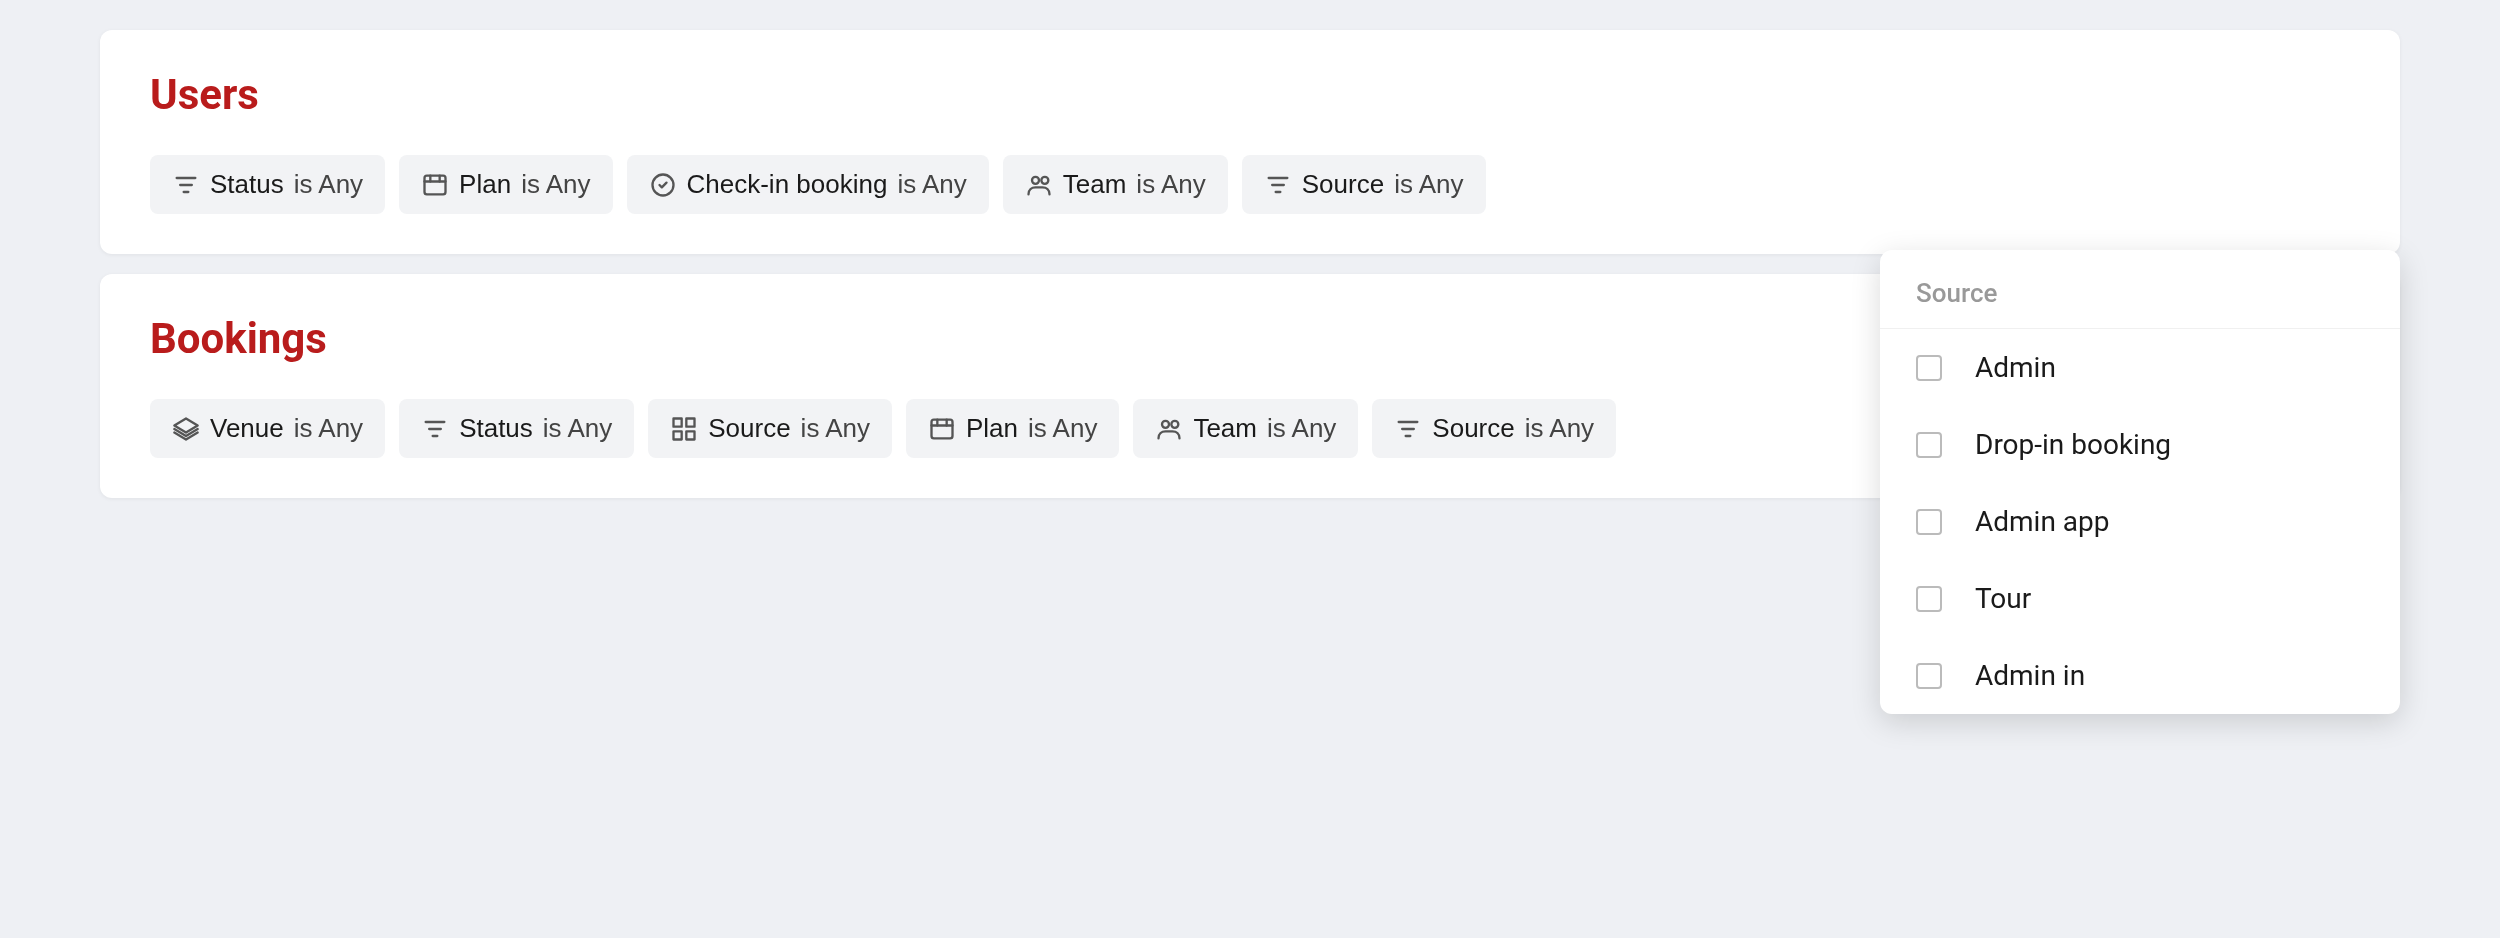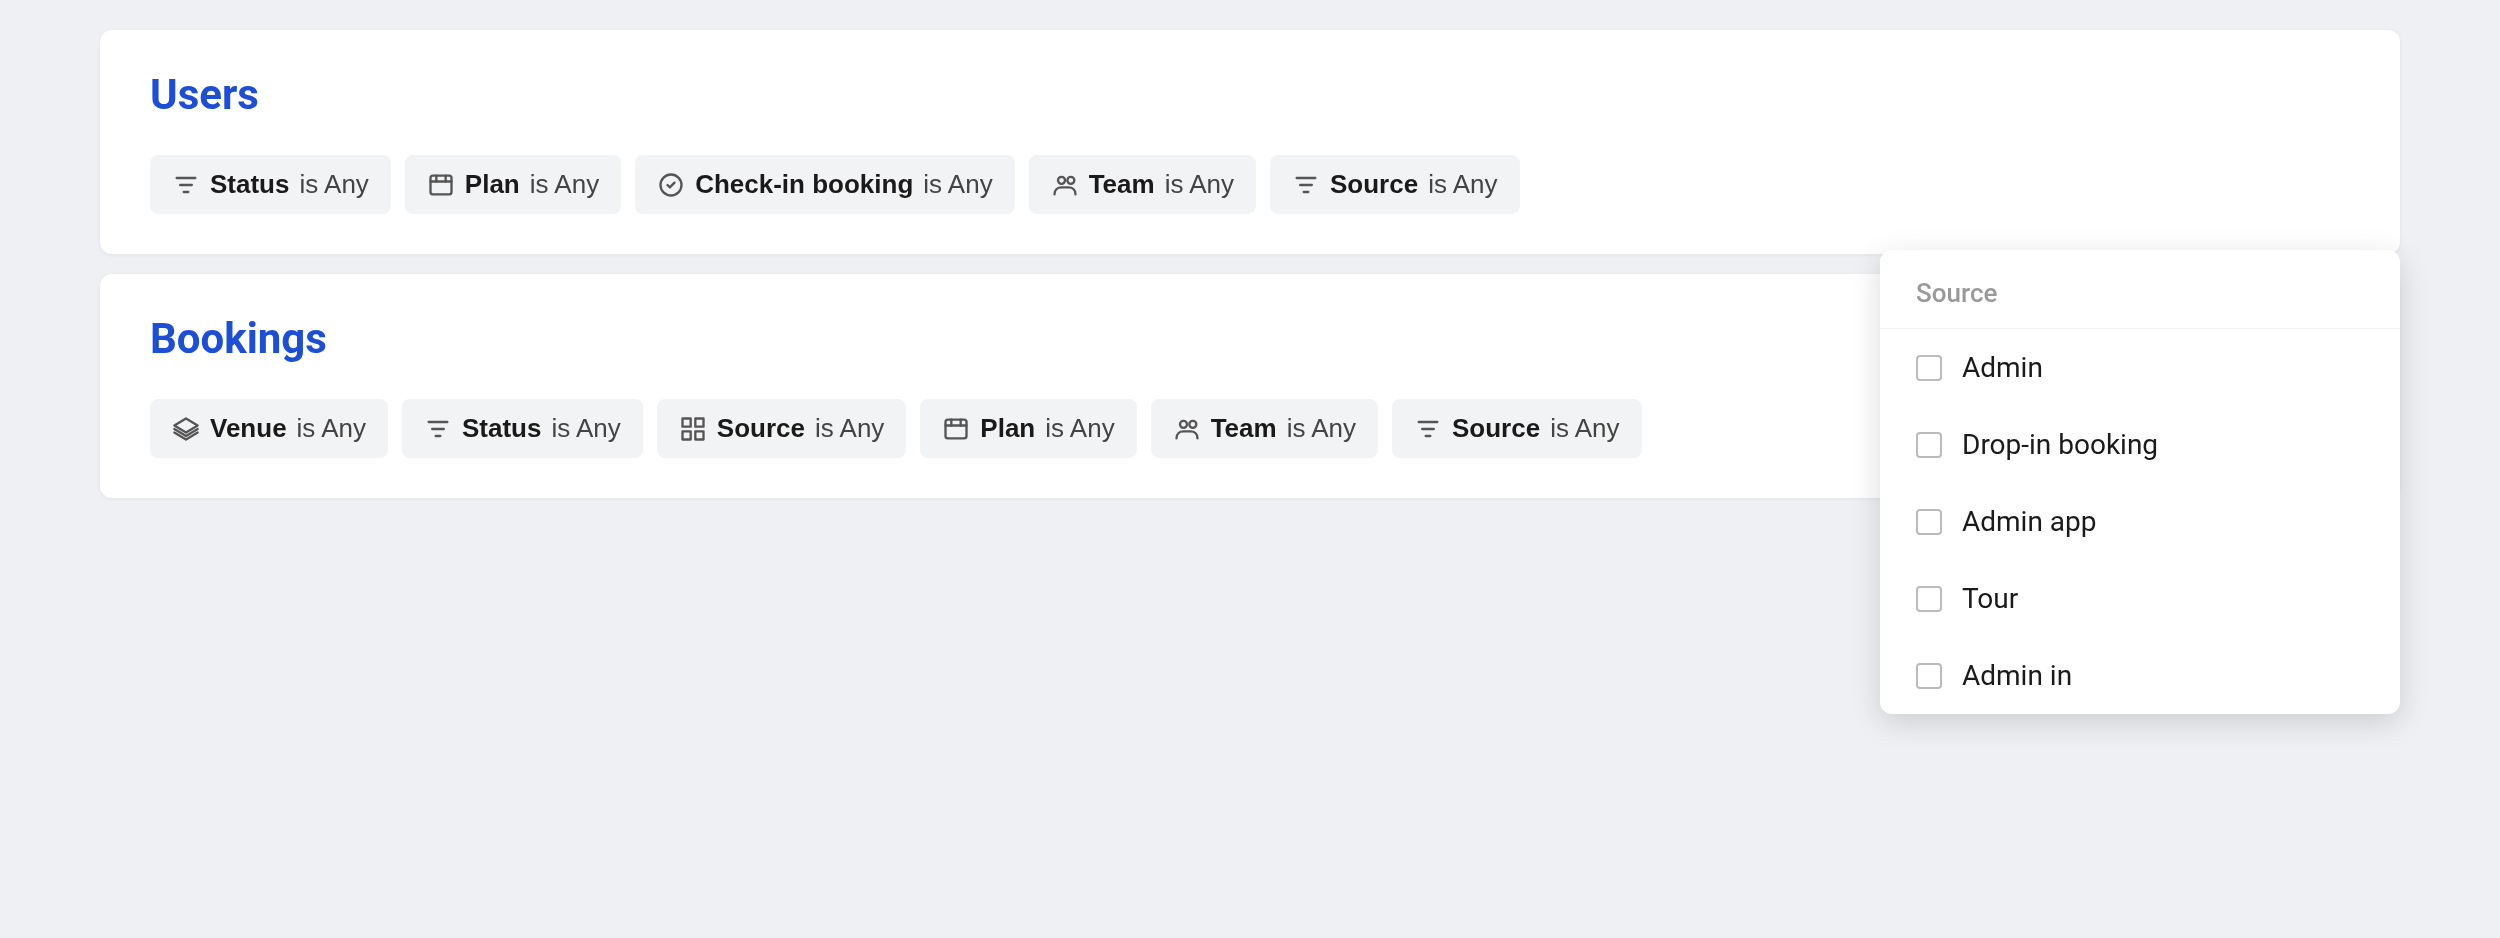--- a/index.html
+++ b/index.html
@@ -31,21 +31,21 @@
       background: #ffffff;
       border-radius: 12px;
       padding: 40px 50px;
       margin-bottom: 20px;
       box-shadow: 0 1px 4px rgba(0,0,0,0.06);
     }
 
     .panel-title {
       font-size: 42px;
       font-weight: 700;
-      color: #1d4ed8;
+      color: #b91c1c;
       margin-bottom: 36px;
     }
 
     .filter-row {
       display: flex;
       flex-wrap: wrap;
       gap: 14px;
       align-items: center;
     }
 
@@ -63,21 +63,21 @@
       white-space: nowrap;
     }
 
     .filter-chip .chip-icon {
       color: #555;
       display: flex;
       align-items: center;
     }
 
     .filter-chip .chip-label-bold {
-      font-weight: 700;
+      font-weight: 400;
     }
 
     .filter-chip .chip-label-normal {
       font-weight: 400;
       color: #444;
     }
 
     
     .dropdown-overlay {
       position: absolute;
@@ -96,21 +96,21 @@
       padding: 28px 36px 20px 36px;
       font-size: 26px;
       font-weight: 500;
       color: #999;
       border-bottom: 1px solid #f0f0f0;
     }
 
     .dropdown-item {
       display: flex;
       align-items: center;
-      gap: 20px;
+      gap: 33px;
       padding: 22px 36px;
       font-size: 28px;
       color: #1a1a1a;
       cursor: pointer;
     }
 
     .checkbox {
       width: 26px;
       height: 26px;
       border: 2px solid #bbb;

